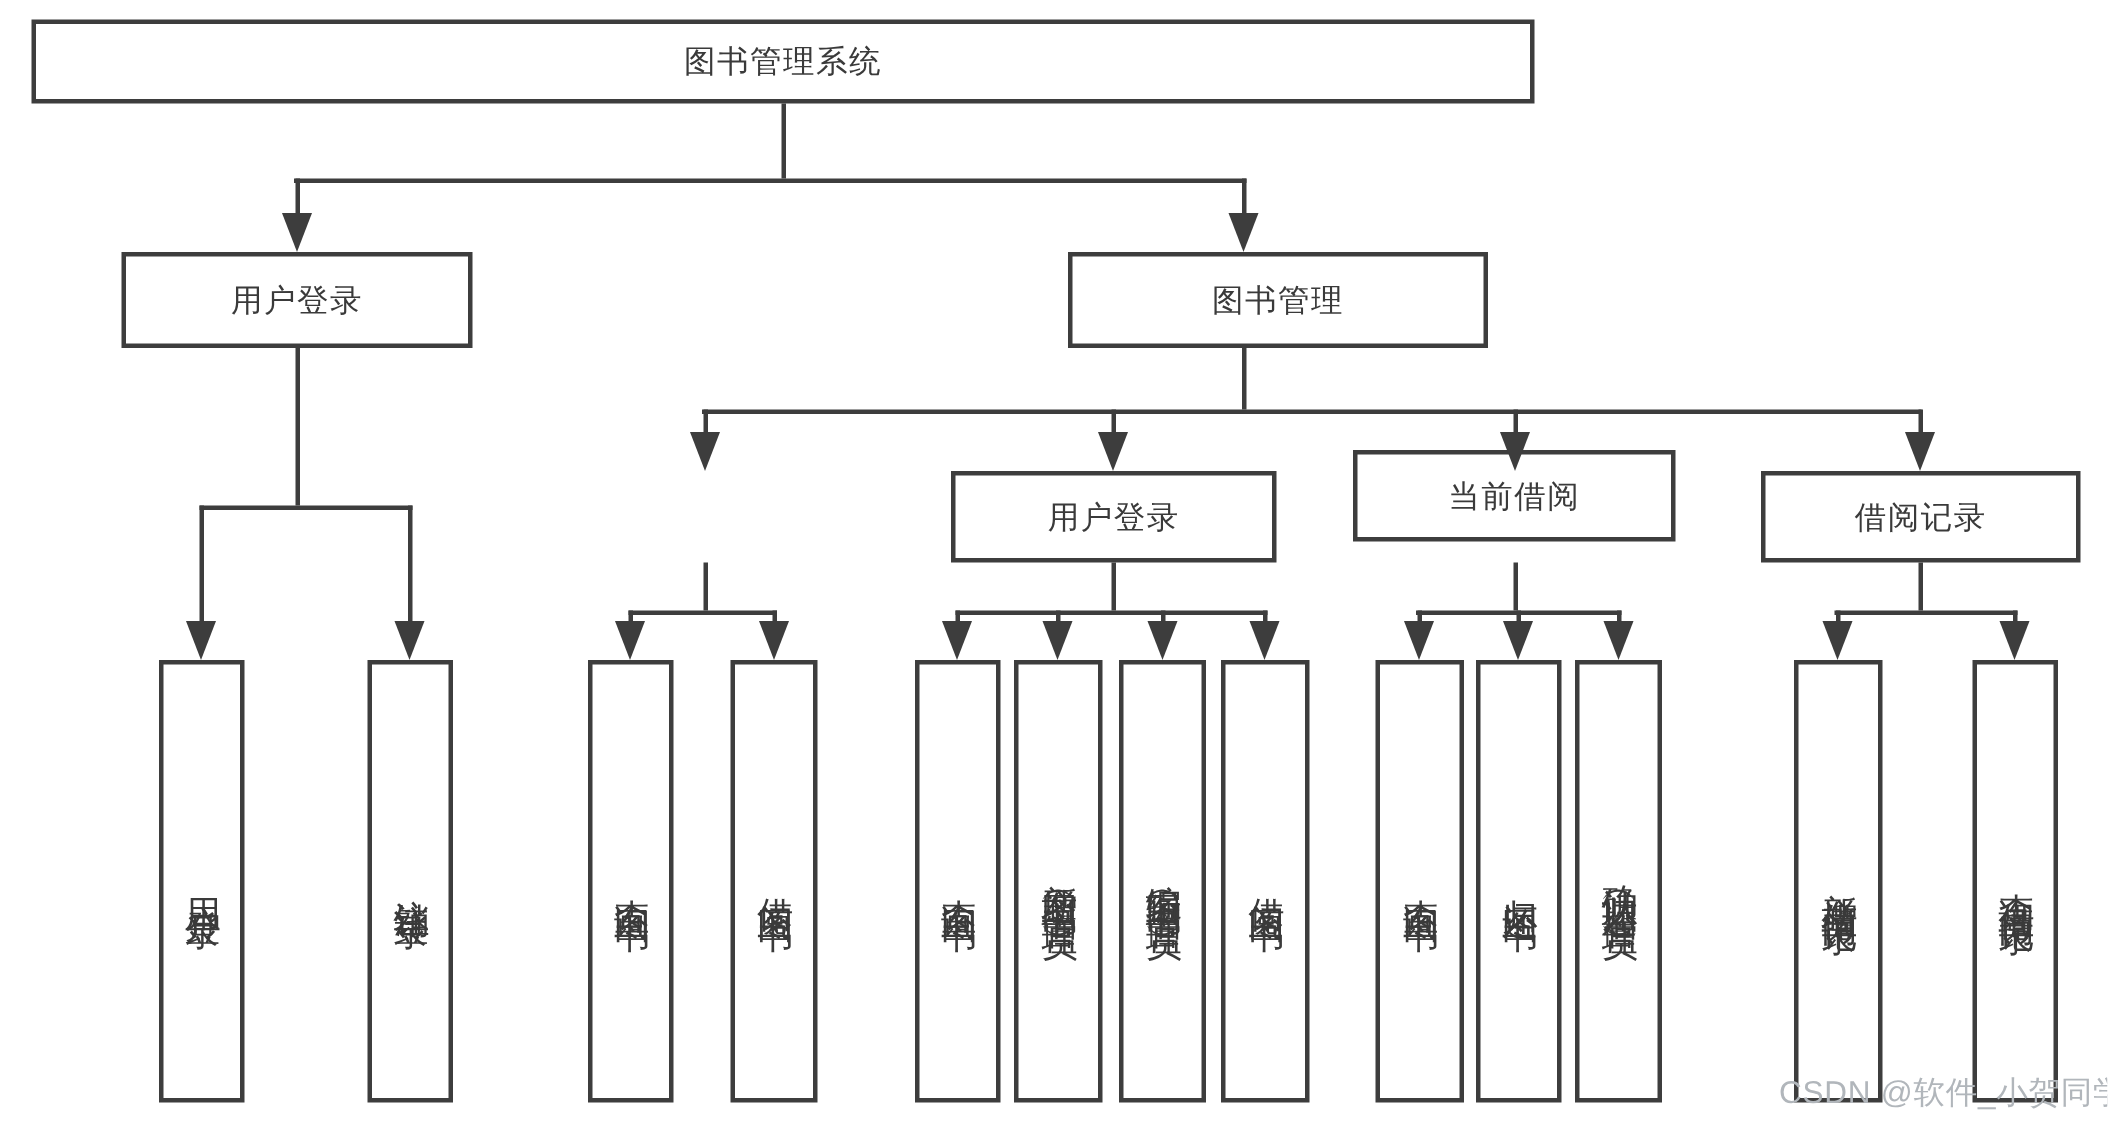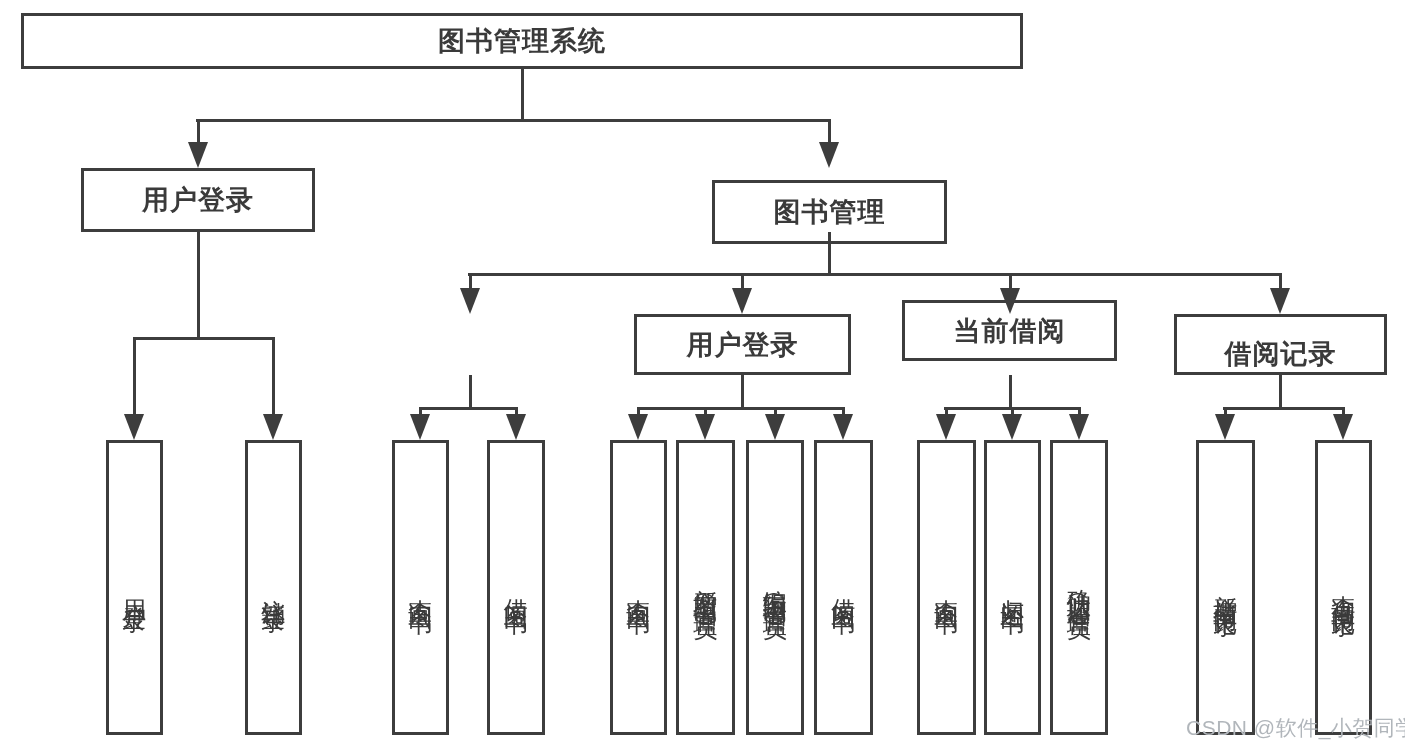--- a/index.html
+++ b/index.html
@@ -14,24 +14,23 @@
   .box {
     position:absolute;
     box-sizing:border-box;
     border:3px solid #3d3d3d;
     background:#ffffff;
     display:flex;
     align-items:center;
     justify-content:center;
   }
   .hlabel {
-    font-size:27px;
+    font-size:21px;
     letter-spacing:1px;
     white-space:nowrap;
-    font-weight:bold;
   }
   .vtext {
     writing-mode:vertical-rl;
     text-orientation:mixed;
     font-size:24px;
     letter-spacing:4px;
     line-height:1.15;
     white-space:nowrap;
   }
   .hline, .vline {
@@ -61,31 +60,31 @@
 
 <div class="canvas">
 
   <div class="box" style="left:21px; top:13px; width:1002px; height:56px;">
     <span class="hlabel">图书管理系统</span>
   </div>
 
   <div class="box" style="left:81px; top:168px; width:234px; height:64px;">
     <span class="hlabel">用户登录</span>
   </div>
-  <div class="box" style="left:712px; top:180px; width:235px; height:64px;">
+  <div class="box" style="left:712px; top:168px; width:280px; height:64px;">
     <span class="hlabel">图书管理</span>
   </div>
 
   <div class="box" style="left:634px; top:314px; width:217px; height:61px;">
     <span class="hlabel">用户登录</span>
   </div>
   <div class="box" style="left:902px; top:300px; width:215px; height:61px;">
     <span class="hlabel">当前借阅</span>
   </div>
-  <div class="box" style="left:1174px; top:314px; width:213px; height:61px;align-items:flex-end;">
+  <div class="box" style="left:1174px; top:314px; width:213px; height:61px;">
     <span class="hlabel">借阅记录</span>
   </div>
 
   <div class="box" style="left:106px; top:440px; width:57px; height:295px;">
     <span class="vtext">用户登录</span>
   </div>
   <div class="box" style="left:245px; top:440px; width:57px; height:295px;">
     <span class="vtext">注销登录</span>
   </div>
 

